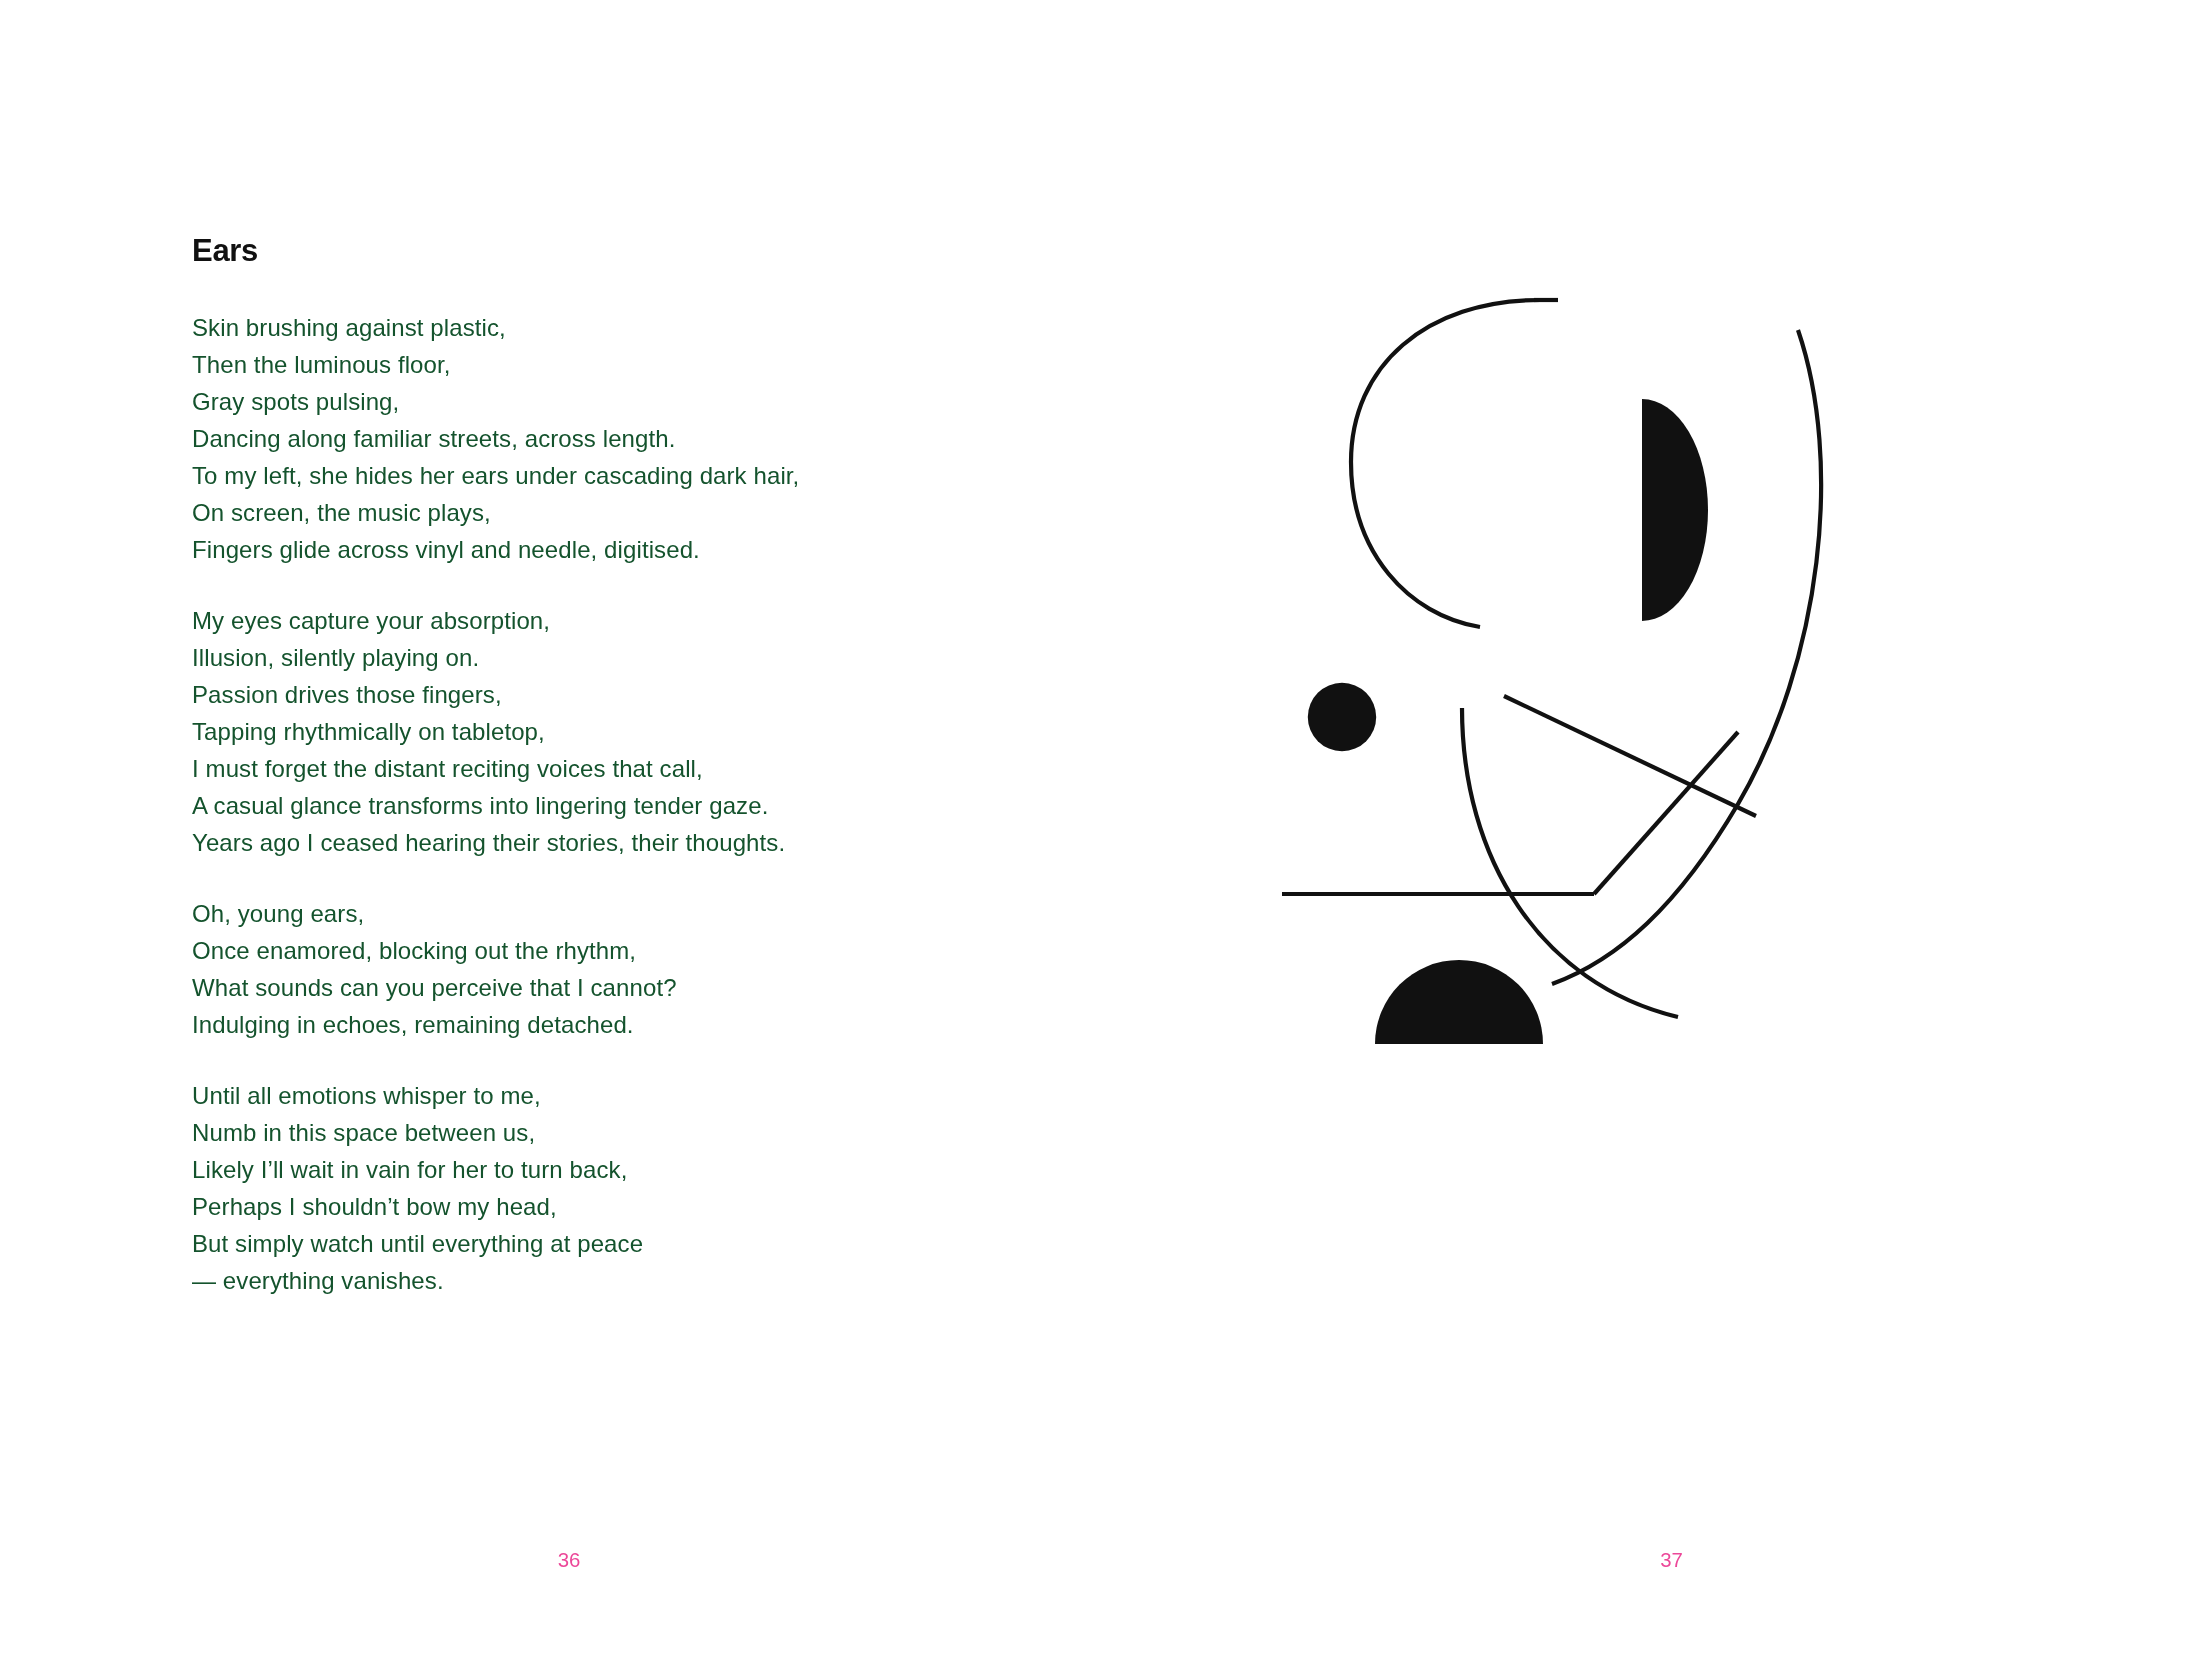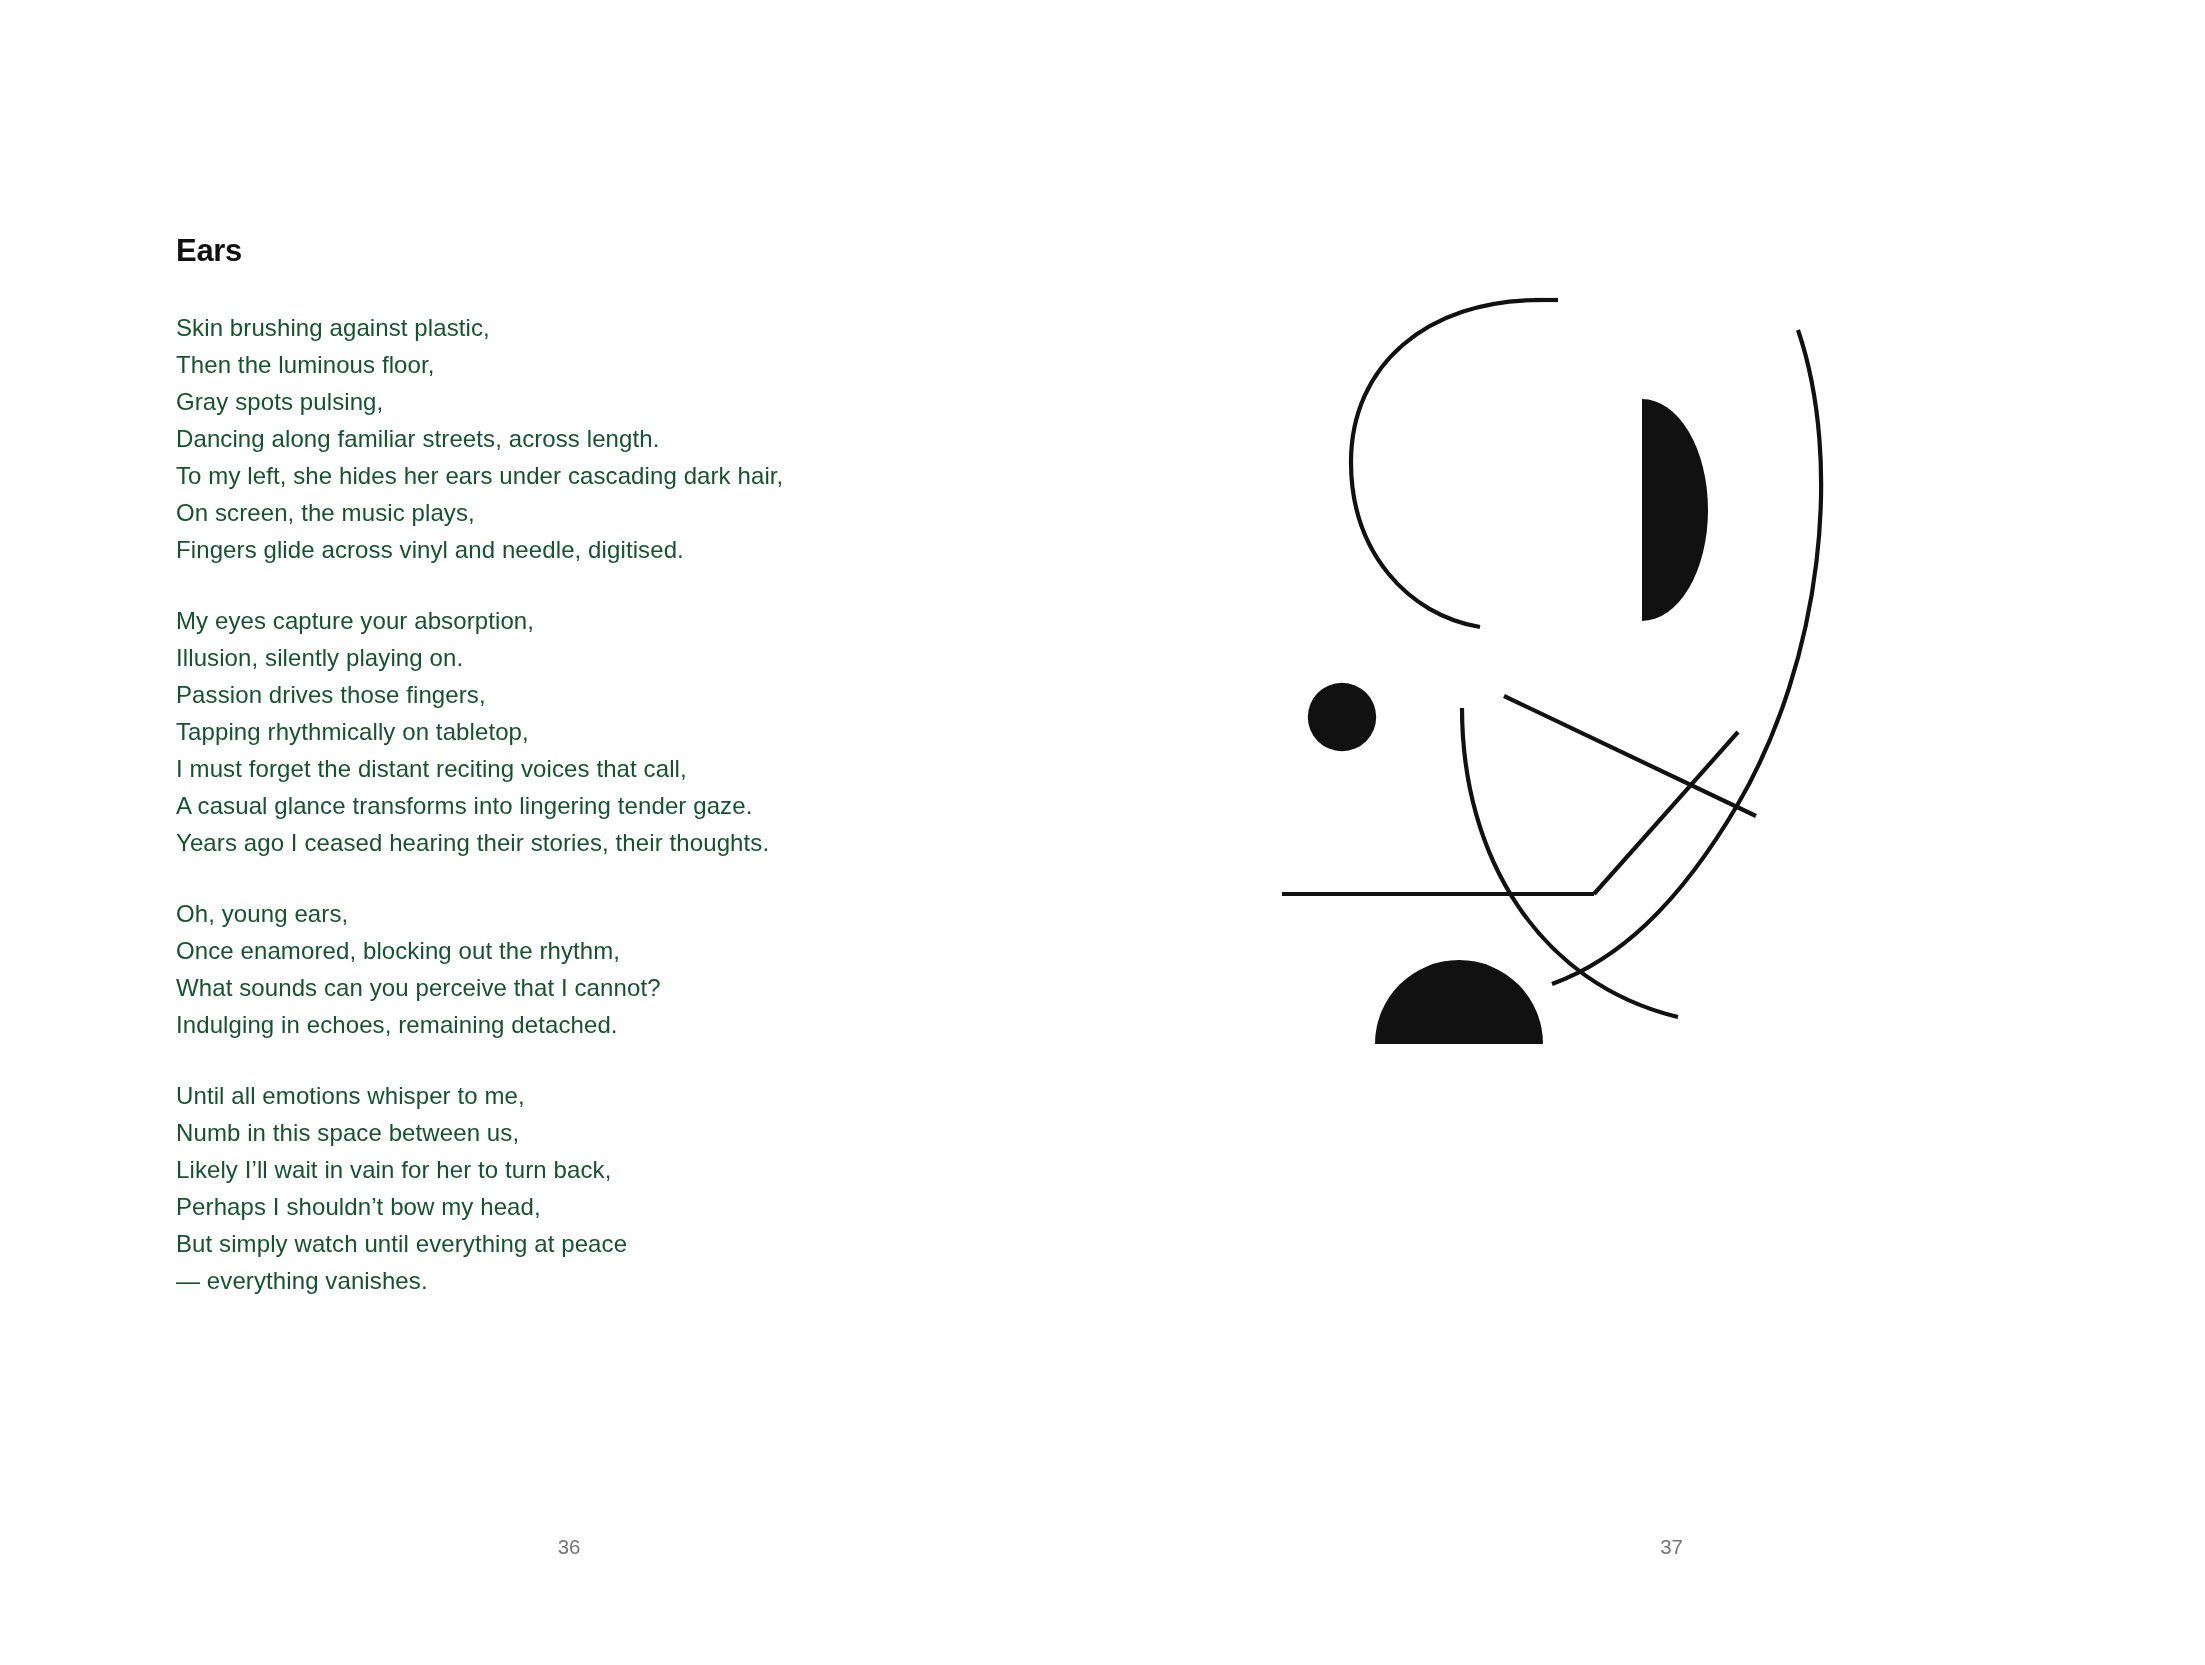--- a/index.html
+++ b/index.html
@@ -28,21 +28,21 @@
   }
   .page-right {
     position: absolute;
     left: 1102px;
     top: 0;
     width: 1103px;
     height: 1665px;
   }
   .poem-block {
     position: absolute;
-    left: 176px;
+    left: 192px;
     top: 234px;
     width: 810px;
   }
   .poem-title {
     font-size: 31px;
     font-weight: bold;
     letter-spacing: -0.3px;
     color: #111111;
     margin: 0 0 41px 0;
     line-height: 1.1;
@@ -56,22 +56,22 @@
   .line {
     font-size: 24px;
     line-height: 37px;
     color: #14532d;
     white-space: pre;
     letter-spacing: 0.1px;
   }
   .folio {
     position: absolute;
     font-size: 20.4px;
-    color: #737373;
-    bottom: 106px;
+    color: #ec4899;
+    bottom: 93px;
   }
   .folio-left {
     left: 0;
     width: 1102px;
     text-align: center;
     padding-left: 36px;
     box-sizing: border-box;
   }
   .folio-right {
     left: 0;

